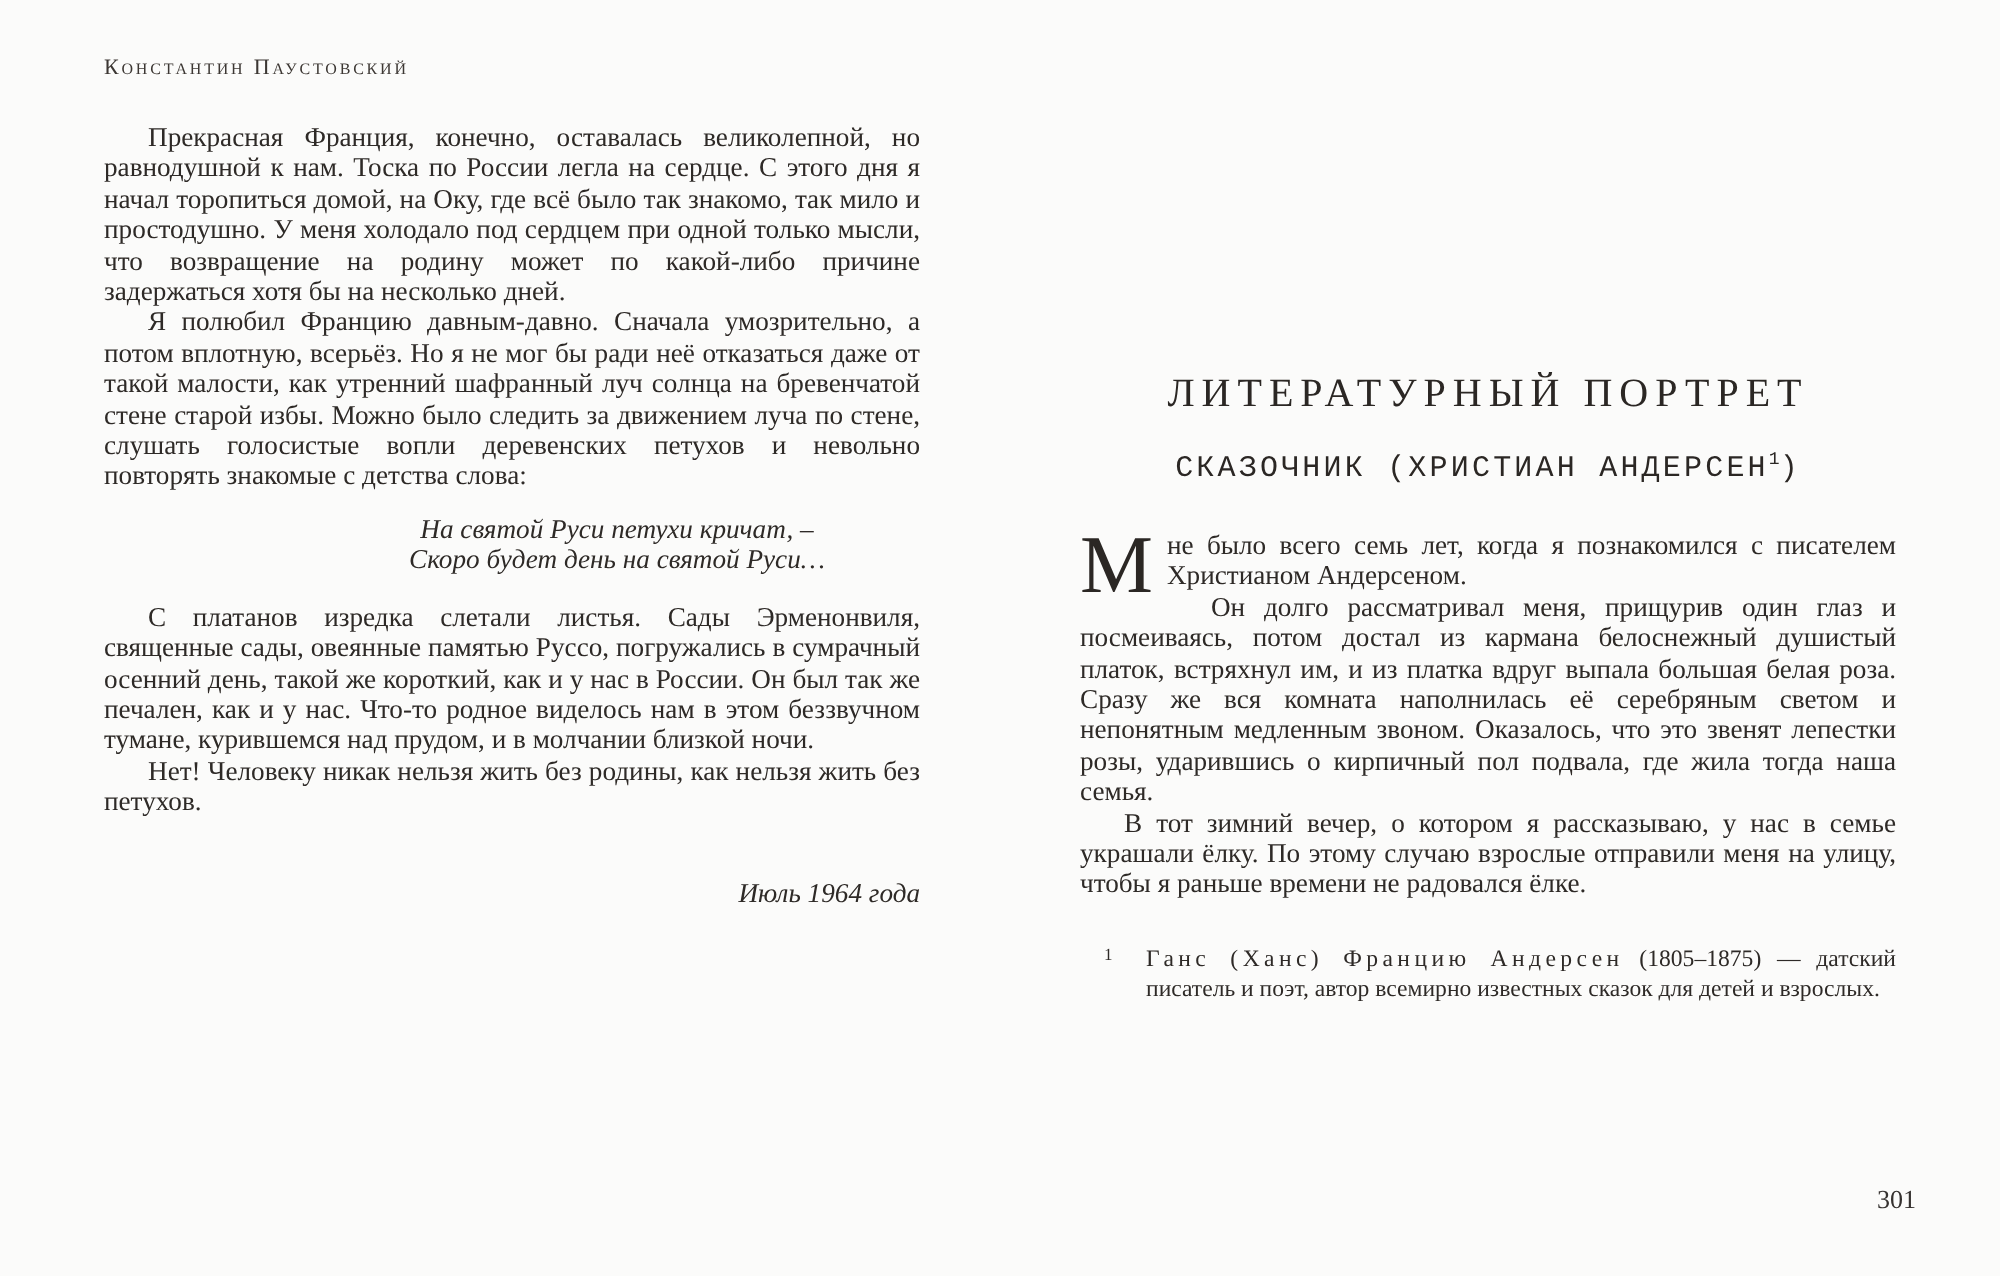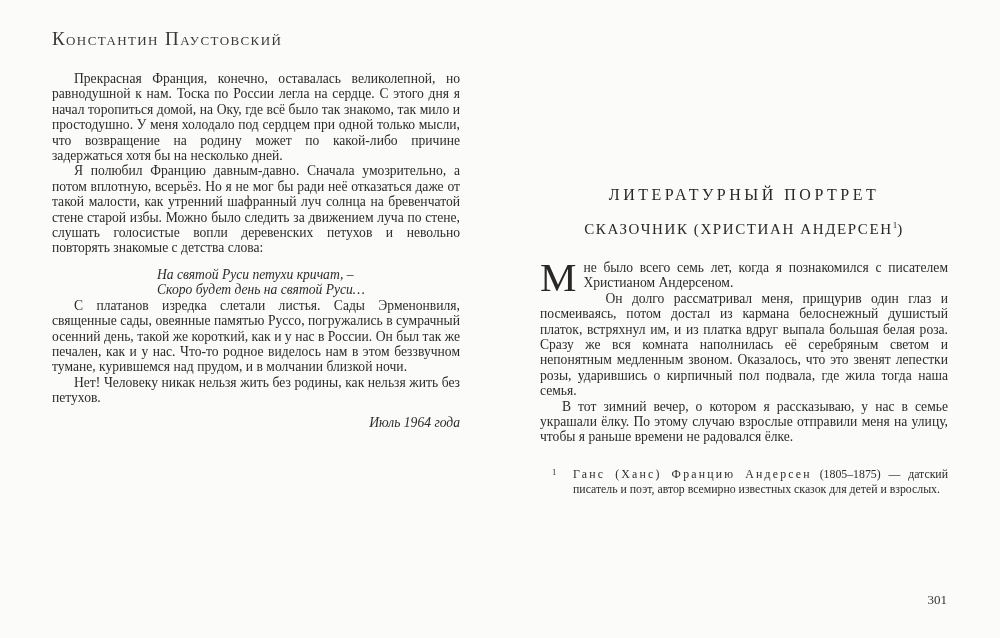--- a/index.html
+++ b/index.html
@@ -24,66 +24,67 @@
     height: 638px;
     box-sizing: border-box;
     position: relative;
   }
   .left-page  { padding: 28px 40px 0 52px; }
   .right-page { padding: 0 52px 0 40px; }
 
   .running-header {
     font-variant: small-caps;
     letter-spacing: 1.4px;
-    font-size: 19px;
+    font-size: 11px;
     color: #3c3733;
     margin: 0 0 21px 0;
   }
 
   .body-text {
     font-size: 13.6px;
     line-height: 15.4px;
     text-align: justify;
   }
   .body-text p {
     margin: 0;
     text-indent: 22px;
   }
 
   .verse {
     font-style: italic;
-    margin: 11px 0 0 105px;
-    text-align: left;
+    margin: 11px 0 13px 105px;
+    text-align: center;
   }
   .verse div { text-indent: 0; }
 
   .date-line {
     font-style: italic;
     text-align: right;
-    margin-top: 9px;
+    margin-top: 30px;
     font-size: 13.6px;
   }
 
   .section-title {
-    font-size: 16px;
+    font-size: 20px;
     font-weight: normal;
     letter-spacing: 3.5px;
     text-align: center;
     margin: 186px 0 0 0;
     color: #2b2724;
     white-space: nowrap;
   }
   .chapter-title {
     font-size: 15px;
     font-weight: normal;
     letter-spacing: 1.6px;
     text-align: center;
     margin: 16px 0 0 0;
     color: #2b2724;
     white-space: nowrap;
+    font-family: Liberation Mono, monospace;
   }
   .chapter-title sup {
     font-size: 9px;
     letter-spacing: 0;
   }
 
   .right-body { margin-top: 22px; }
 
   .first-para { text-indent: 0 !important; }
   .dropcap {
@@ -105,21 +106,21 @@
   .fn-marker {
     position: absolute;
     left: 12px;
     top: -2px;
     font-size: 8.5px;
   }
   .fn-name { letter-spacing: 2.2px; }
 
   .page-number {
     position: absolute;
-    right: 53px;
+    right: 42px;
     bottom: 30px;
     font-size: 13px;
     color: #363230;
   }
 </style>
 </head>
 <body>
 
 <div class="spread">
 

